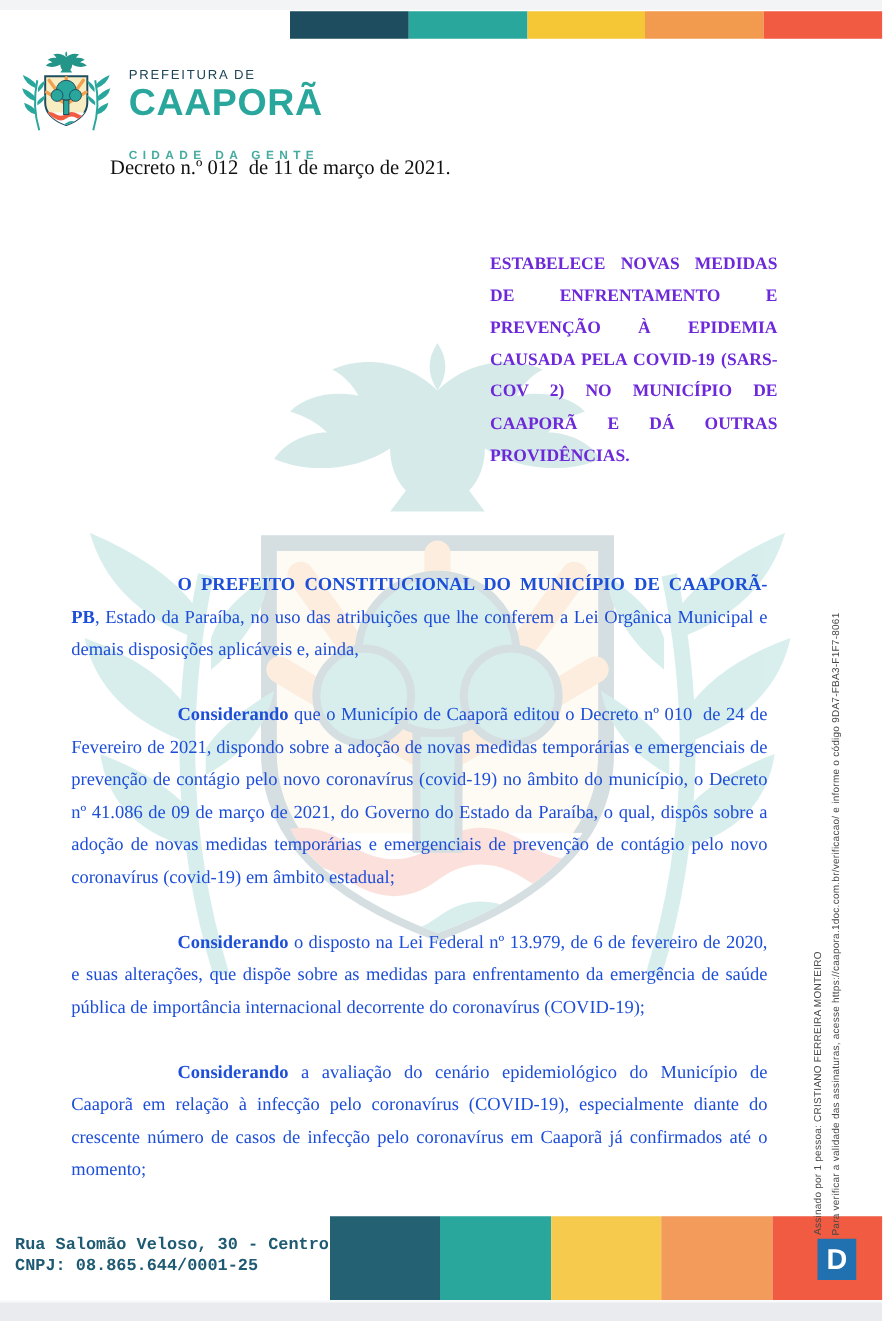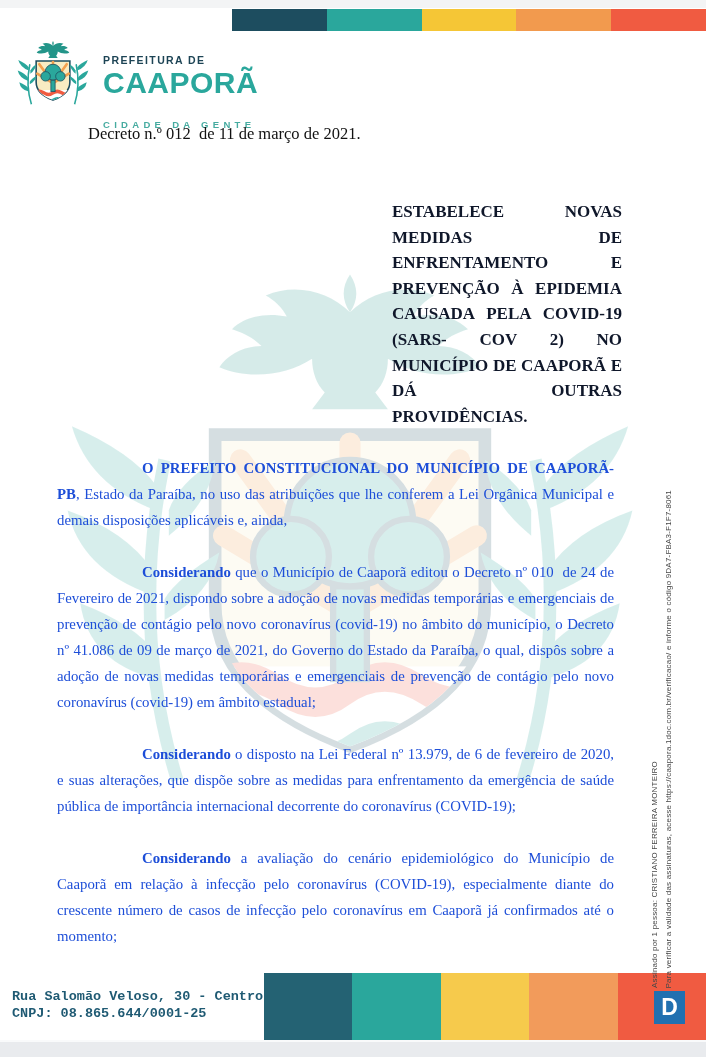--- a/index.html
+++ b/index.html
@@ -9,33 +9,33 @@
   .edge-strip.top{top:0;height:8px;background:#f3f4f5;}
   .edge-strip.bottom{top:1040px;height:17px;background:#e9ebee;border-top:2px solid #f9fafb;}
 
   
   .topbar{position:absolute;left:232px;top:9px;width:474px;height:22px;display:flex;}
   .topbar div{flex:1;}
 
   
   .logo-crest{position:absolute;left:16px;top:40px;width:74px;height:79px;}
   .logo-text{position:absolute;left:103px;top:54px;font-family:"Liberation Sans",sans-serif;}
-  .logo-org{font-size:10.5px;font-weight:bold;color:#1d4455;letter-spacing:1.4px;}
+  .logo-org{font-size:10.5px;font-weight:normal;color:#1d4455;letter-spacing:1.4px;}
   .logo-city{font-size:30px;font-weight:bold;color:#2aa79c;letter-spacing:.5px;line-height:31px;margin-top:1px;}
   .logo-slogan{font-size:9.5px;font-weight:bold;color:#46aba0;letter-spacing:4.3px;margin-top:21px;}
 
   
   .watermark{position:absolute;left:55px;top:266px;width:590px;height:635px;opacity:.18;pointer-events:none;}
 
   
   .decree-line{position:absolute;left:88px;top:124px;font-size:16.5px;font-weight:normal;color:#111;}
 
   
-  .summary{position:absolute;left:392px;top:199px;width:230px;font-size:17px;font-weight:bold;
-           line-height:25.6px;text-align:justify;color:#0f172a;}
+  .summary{position:absolute;left:392px;top:199px;width:230px;font-size:14px;font-weight:bold;
+           line-height:25.6px;text-align:justify;color:#6d28d9;}
 
   
   .body-text{position:absolute;left:57px;top:455px;width:557px;font-size:14.8px;line-height:26px;
              text-align:justify;color:#1d4ed8;}
   .body-text p{margin:0 0 26px 0;text-indent:85px;}
   .b{font-weight:bold;}
 
   
   .vline{position:absolute;bottom:69px;writing-mode:vertical-rl;transform:rotate(180deg);
          font-family:"Liberation Sans",sans-serif;font-size:8px;color:#474747;

